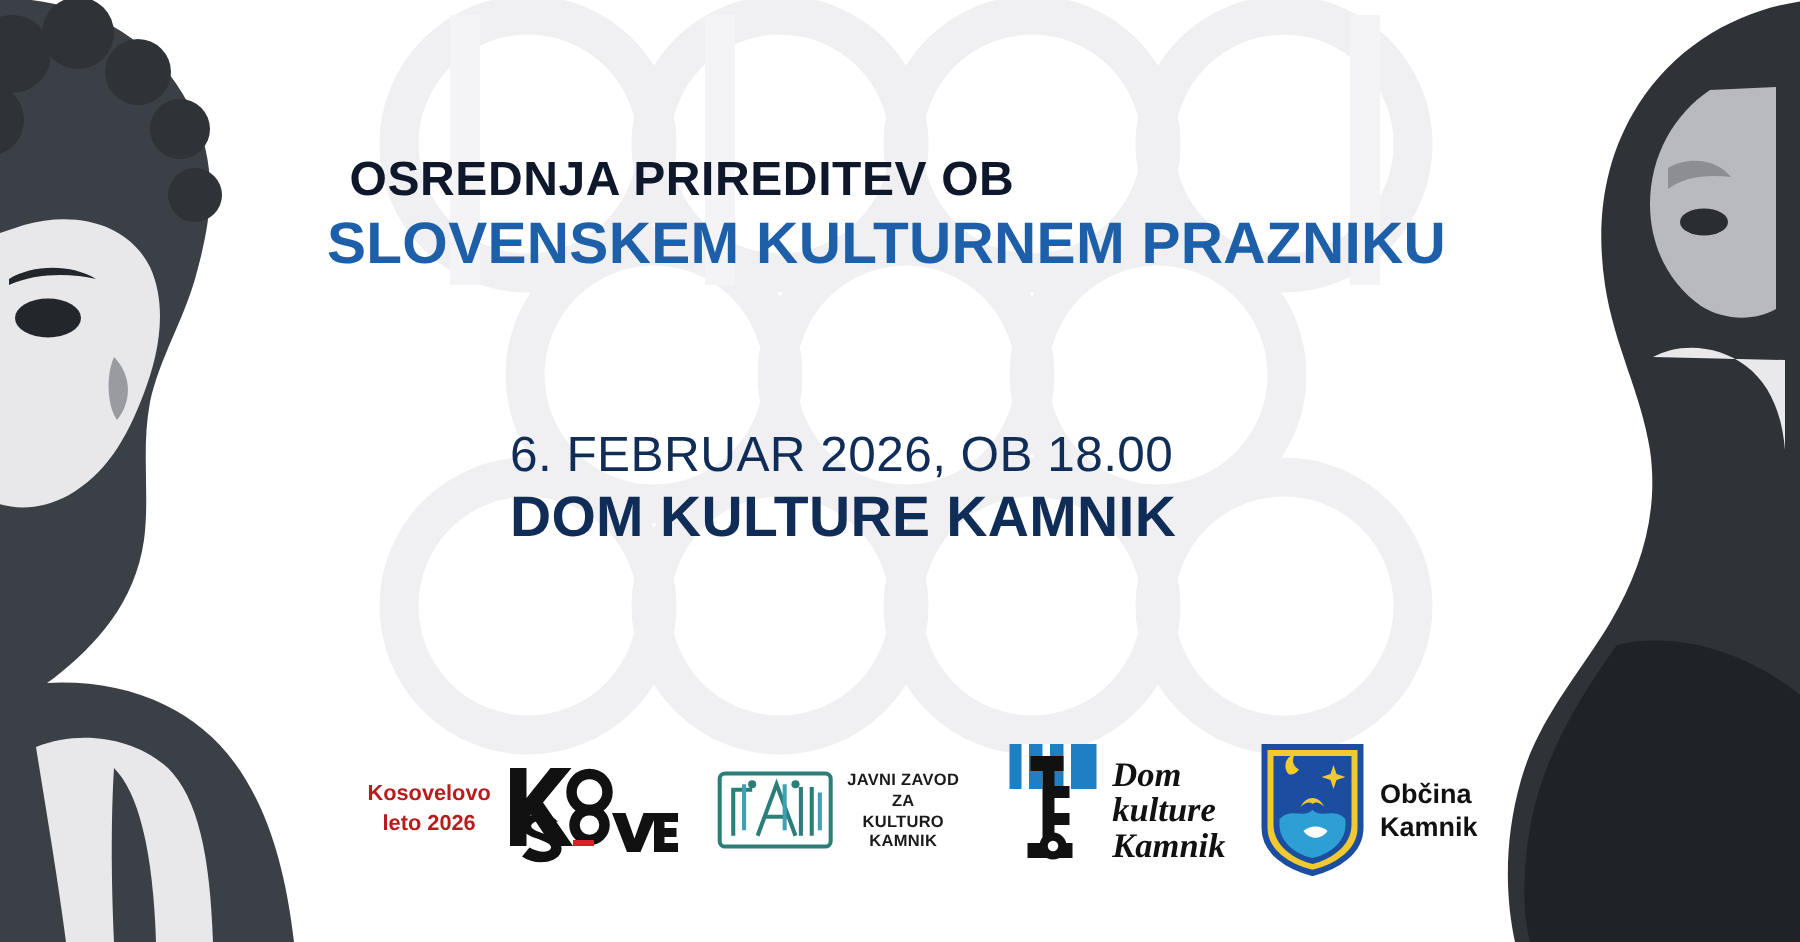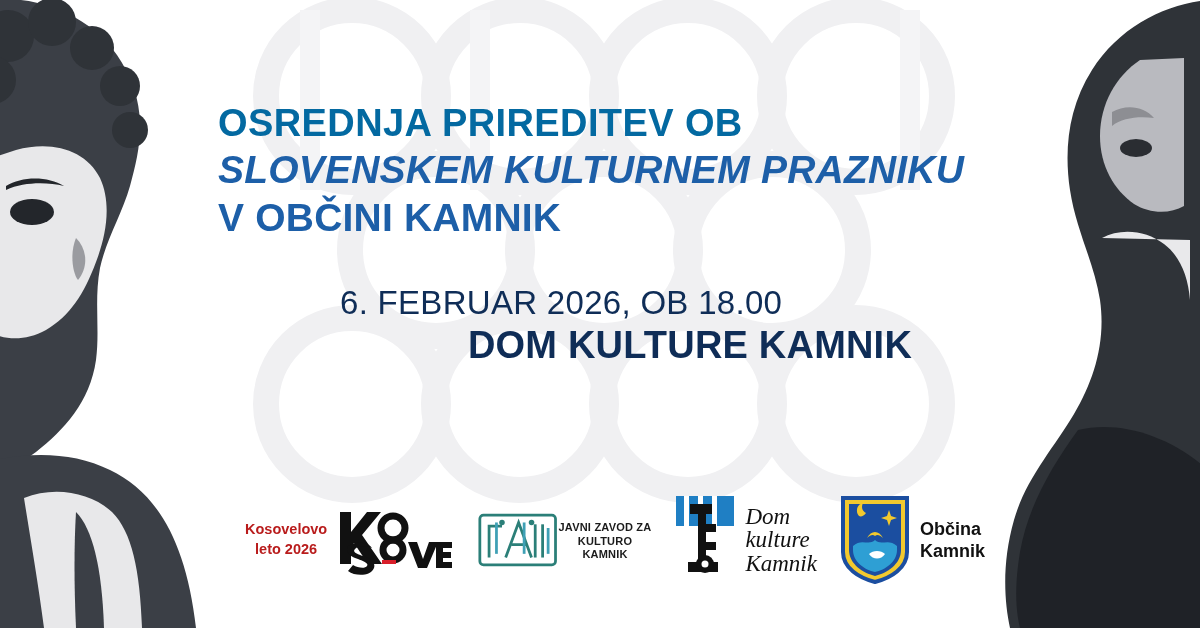--- a/index.html
+++ b/index.html
@@ -36,35 +36,35 @@
     width: 230px; height: 628px;
   }
 
   
   .headline {
     position: absolute;
     left: 218px; top: 100px;
     width: 830px;
   }
   .headline .l1 {
-    color: #0369a1;
-    font-size: 38px;
+    color: #0f172a;
+    font-size: 32px;
     font-weight: bold;
     letter-spacing: 0.4px;
     line-height: 1.22;
     text-transform: uppercase;
+    margin-left: 15px;
   }
   .headline .l2 {
     color: #1d5fa8;
     font-size: 39px;
     font-weight: bold;
     letter-spacing: 0.2px;
     line-height: 1.22;
     text-transform: uppercase;
-    font-style: italic;
   }
   .headline .l3 {
     color: #1d5fa8;
     font-size: 39px;
     font-weight: bold;
     letter-spacing: 0.2px;
     line-height: 1.22;
     text-transform: uppercase;
   }
 
@@ -81,21 +81,20 @@
     line-height: 1.2;
     text-transform: uppercase;
   }
   .details .d2 {
     color: #0f2d57;
     font-size: 38px;
     font-weight: bold;
     letter-spacing: 0.2px;
     line-height: 1.2;
     text-transform: uppercase;
-    text-align: center;
   }
 
   
   .logos {
     position: absolute;
     left: 245px; top: 485px;
     width: 740px; height: 110px;
     display: flex;
     align-items: center;
     gap: 22px;
@@ -117,21 +116,21 @@
     font-weight: bold;
     letter-spacing: 0.2px;
     text-align: center;
     line-height: 1.25;
     white-space: pre-line;
     margin-top: 3px;
   }
 
   .dom-kulture-word {
     font-family: "Liberation Serif", serif;
-    font-weight: normal;
+    font-weight: bold;
     font-style: italic;
     font-size: 23px;
     color: #111;
     line-height: 1.02;
   }
 
   .obcina-word {
     color: #111;
     font-size: 18px;
     font-weight: bold;
@@ -207,21 +206,20 @@
     <ellipse cx="166" cy="148" rx="16" ry="9" fill="#2a2d32"></ellipse>
     <path fill="#e9e9eb" d="M132,238 C150,228 176,230 194,244 C210,256 218,276 220,300
       L220,240 Z"></path>
     <path fill="#1f2227" d="M108,430 C82,466 58,506 50,552 C44,588 46,612 50,628 L238,628 L238,470
       C200,436 150,420 108,430 Z"></path>
   </svg>
 
   <div class="headline">
     <div class="l1">OSREDNJA PRIREDITEV OB</div>
     <div class="l2">SLOVENSKEM KULTURNEM PRAZNIKU</div>
-    <div class="l3">V OBČINI KAMNIK</div>
   </div>
 
   <div class="details">
     <div class="d1">6. FEBRUAR 2026, OB 18.00</div>
     <div class="d2">DOM KULTURE KAMNIK</div>
   </div>
 
   <div class="logos">
 
     <div class="logo-item">

